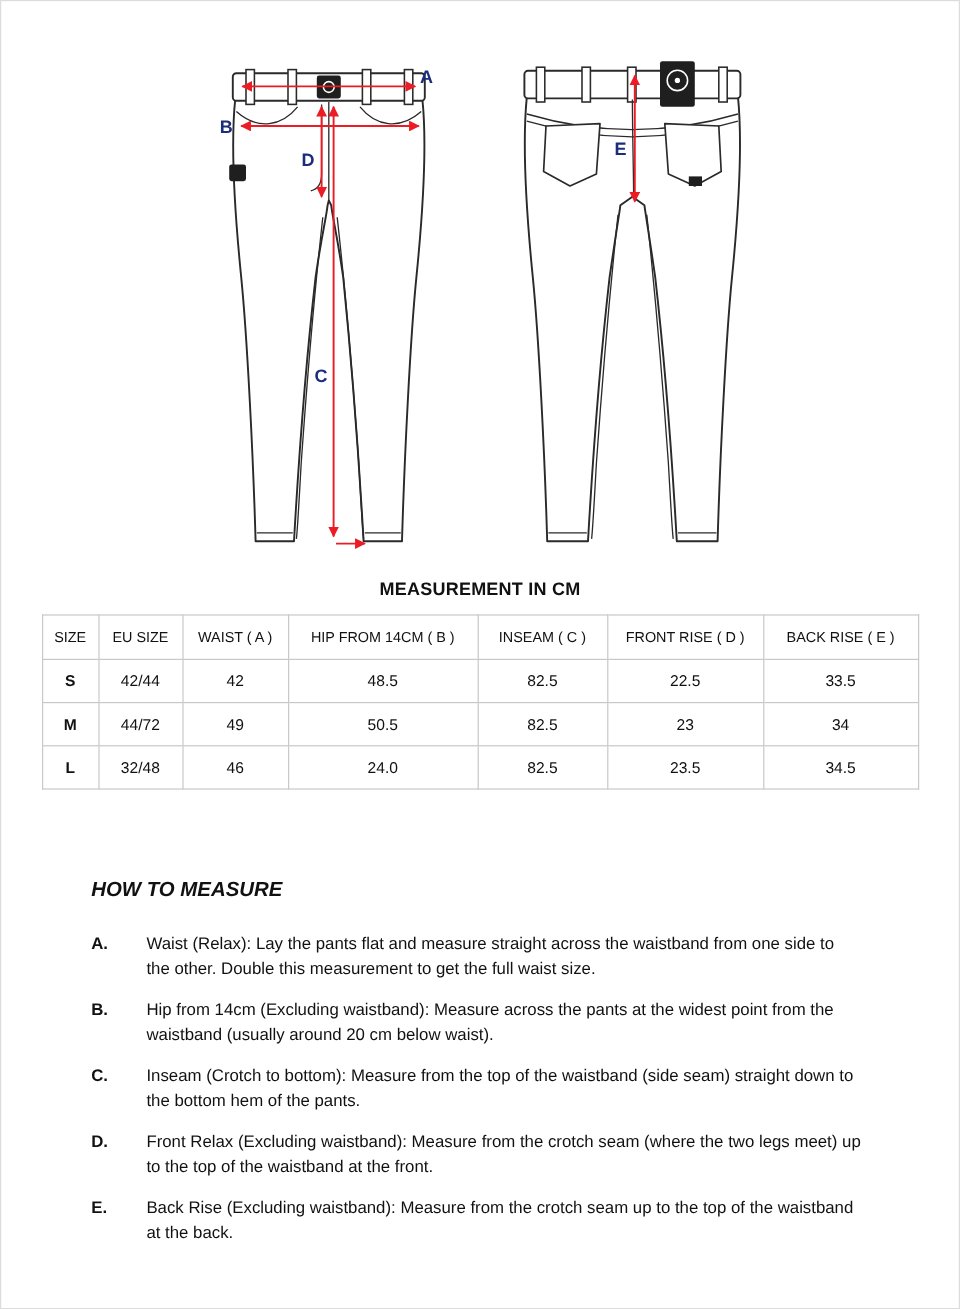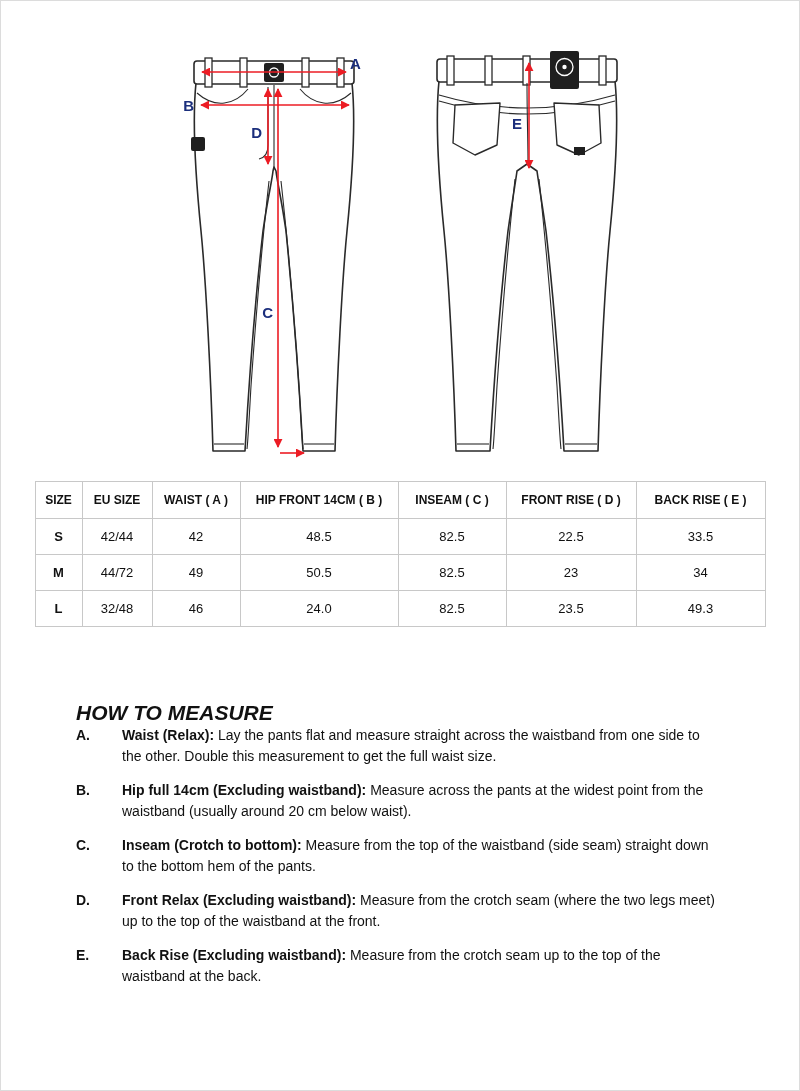--- a/index.html
+++ b/index.html
@@ -20,31 +20,31 @@
   .loop  { fill:#ffffff; stroke:#2a2a2a; stroke-width:1.3; }
   .dark  { fill:#1f1f1f; }
   .stitch{ fill:none; stroke:#2a2a2a; stroke-width:1.1; }
   .arrow { stroke:#ec1c24; stroke-width:1.6; }
   .mlabel{ font-family:"Liberation Sans", sans-serif; font-size:15px; font-weight:bold; fill:#1b2e7c; }
 
   
   .title { text-align:center; font-weight:bold; font-size:15px; margin:2px 0 12px; letter-spacing:.2px; }
   table.sizes { border-collapse:collapse; margin:0 auto; table-layout:fixed; width:730px; }
   table.sizes th, table.sizes td { border:1px solid #c8c8c8; text-align:center; vertical-align:middle; }
-  table.sizes th { font-size:12px; font-weight:bold; padding:11px 3px; }
+  table.sizes th { font-size:12px; font-weight:normal; padding:11px 3px; }
   table.sizes td { font-size:13px; padding:10px 3px; }
   table.sizes td.size { font-weight:bold; }
 
   
   .howto { margin:74px 68px 0 75px; }
-  .howto-title { font-style:italic; font-weight:bold; font-size:21px; }
+  .howto-title { font-style:italic; font-weight:bold; font-size:17px; margin-bottom:24px; }
   .hitem { display:flex; margin-bottom:13px; font-size:14px; line-height:21px; }
   .hletter { width:46px; flex-shrink:0; font-weight:bold; }
   .htext { flex:1; max-width:596px; }
-  .htext b { font-weight:bold; }
+  .htext b { font-weight:normal; }
 </style>
 </head>
 <body>
 
 <div class="page">
 
   <svg class="diagram" viewBox="0 0 800 480" width="800" height="480">
     <defs>
       <marker id="arr" viewBox="0 0 10 10" refX="9" refY="5" markerWidth="9" markerHeight="9" orient="auto-start-reverse" markerUnits="userSpaceOnUse">
         <path d="M0,0 L10,5 L0,10 z" fill="#ec1c24"></path>
@@ -104,37 +104,38 @@
 
     <g>
       <text class="mlabel" x="349" y="68">A</text>
       <text class="mlabel" x="193" y="110" text-anchor="end">B</text>
       <text class="mlabel" x="272" y="317" text-anchor="end">C</text>
       <text class="mlabel" x="261" y="137" text-anchor="end">D</text>
       <text class="mlabel" x="521" y="128" text-anchor="end">E</text>
     </g>
   </svg>
 
+  <div class="title">MEASUREMENT IN CM</div>
 
   <table class="sizes">
     <colgroup>
       <col style="width:47px">
         <col style="width:70px">
         <col style="width:88px">
         <col style="width:158px">
       <col style="width:108px">
         <col style="width:130px">
         <col style="width:129px">
     </colgroup>
     <thead>
       <tr>
         <th>SIZE</th>
         <th>EU SIZE</th>
         <th>WAIST ( A )</th>
-        <th>HIP FRONT 14CM ( B )</th>
+        <th>HIP FROM 14CM ( B )</th>
         <th>INSEAM ( C )</th>
         <th>FRONT RISE ( D )</th>
         <th>BACK RISE ( E )</th>
       </tr>
     </thead>
     <tbody>
       <tr>
         <td class="size">S</td>
         <td>42/44</td>
         <td>42</td>
@@ -152,36 +153,36 @@
         <td>23</td>
         <td>34</td>
       </tr>
       <tr>
         <td class="size">L</td>
         <td>32/48</td>
         <td>46</td>
         <td>24.0</td>
         <td>82.5</td>
         <td>23.5</td>
-        <td>49.3</td>
+        <td>34.5</td>
       </tr>
     </tbody>
   </table>
 
   <div class="howto">
     <div class="howto-title">HOW TO MEASURE</div>
 
     <div class="hitem">
       <div class="hletter">A.</div>
       <div class="htext"><b>Waist (Relax):</b> <span>Lay the pants flat and measure straight across the waistband from one side to the other. Double this measurement to get the full waist size.</span></div>
     </div>
 
     <div class="hitem">
       <div class="hletter">B.</div>
-      <div class="htext"><b>Hip full 14cm (Excluding waistband):</b> <span>Measure across the pants at the widest point from the waistband (usually around 20 cm below waist).</span></div>
+      <div class="htext"><b>Hip from 14cm (Excluding waistband):</b> <span>Measure across the pants at the widest point from the waistband (usually around 20 cm below waist).</span></div>
     </div>
 
     <div class="hitem">
       <div class="hletter">C.</div>
       <div class="htext"><b>Inseam (Crotch to bottom):</b> <span>Measure from the top of the waistband (side seam) straight down to the bottom hem of the pants.</span></div>
     </div>
 
     <div class="hitem">
       <div class="hletter">D.</div>
       <div class="htext"><b>Front Relax (Excluding waistband):</b> <span>Measure from the crotch seam (where the two legs meet) up to the top of the waistband at the front.</span></div>

